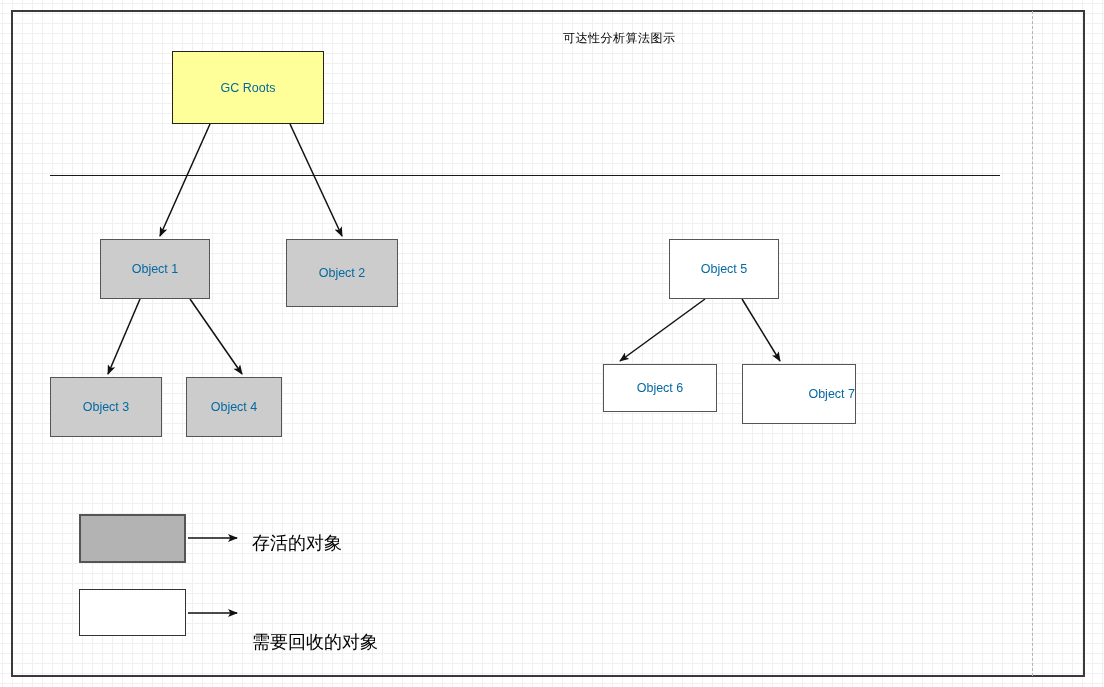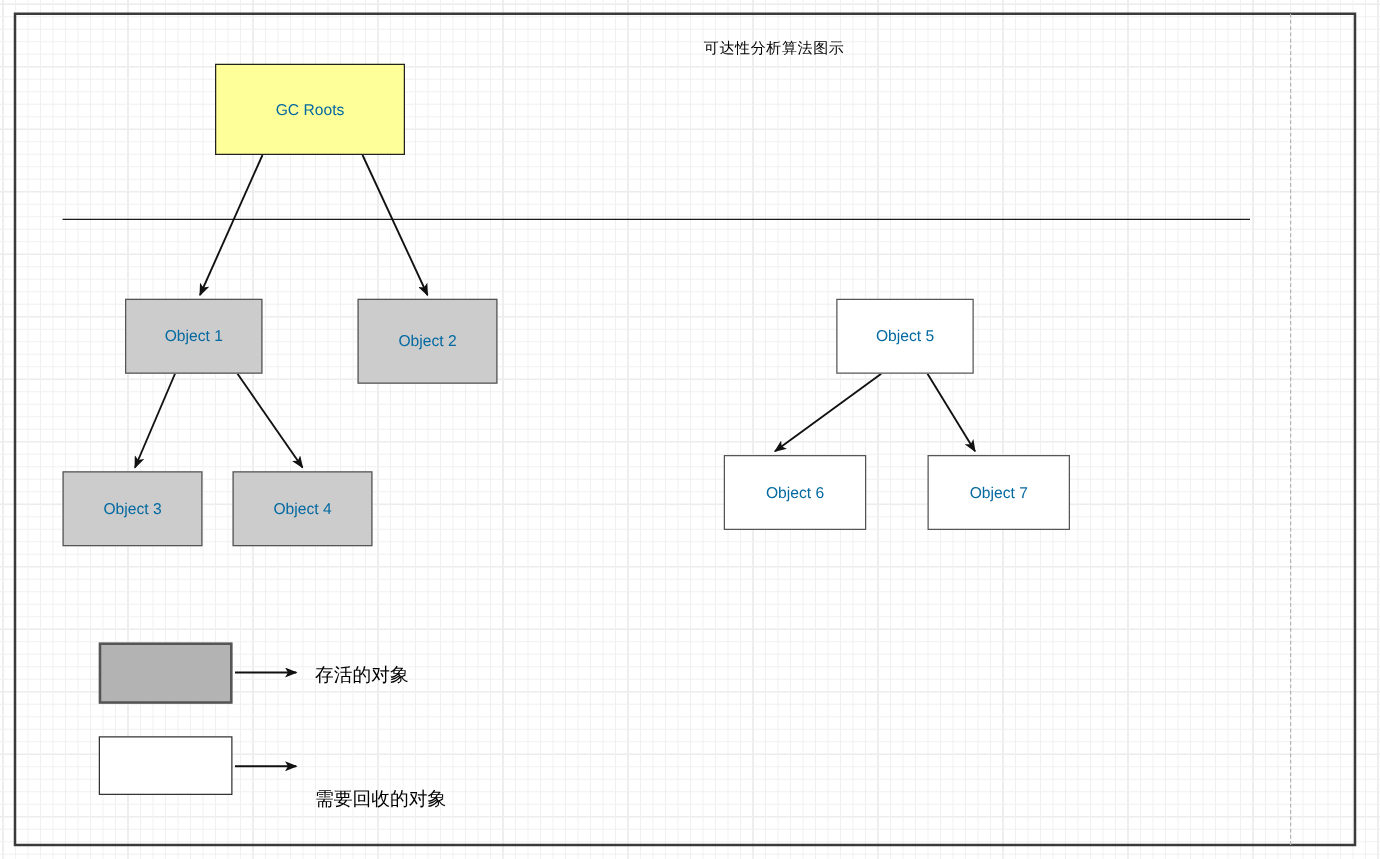--- a/index.html
+++ b/index.html
@@ -108,21 +108,21 @@
   .legend-swatch.alive {
     background: #b3b3b3;
     border: 2px solid #555555;
   }
   .legend-swatch.garbage {
     background: #ffffff;
     border: 1.6px solid #333333;
   }
   .legend-label {
     position: absolute;
-    font-size: 15px;
+    font-size: 18px;
     color: #000000;
     white-space: nowrap;
   }
 
   
   #edges {
     position: absolute;
     left: 0;
     top: 0;
     width: 1104px;
@@ -168,30 +168,30 @@
       </div>
       <div class="node alive" style="left: 100px; top: 239px; width: 110px; height: 60px;">
         <span>Object 1</span>
       </div>
       <div class="node alive" style="left: 286px; top: 239px; width: 112px; height: 68px;">
         <span>Object 2</span>
       </div>
       <div class="node alive" style="left: 50px; top: 377px; width: 112px; height: 60px;">
         <span>Object 3</span>
       </div>
-      <div class="node alive" style="left: 186px; top: 377px; width: 112px; height: 60px;">
+      <div class="node alive" style="left: 186px; top: 377px; width: 96px; height: 60px;">
         <span>Object 4</span>
       </div>
       <div class="node garbage" style="left: 650px; top: 239px; width: 110px; height: 60px;">
         <span>Object 5</span>
       </div>
-      <div class="node garbage" style="left: 560px; top: 364px; width: 114px; height: 60px;">
+      <div class="node garbage" style="left: 584px; top: 364px; width: 114px; height: 48px;">
         <span>Object 6</span>
       </div>
-      <div class="node garbage" style="left: 723px; top: 364px; width: 114px; height: 60px;">
+      <div class="node garbage" style="left: 723px; top: 364px; width: 114px; height: 60px; justify-content: flex-end;">
         <span>Object 7</span>
       </div>
     </div>
   <div id="legend-layer">
       <div class="legend-swatch alive" style="left: 79px; top: 514px; width: 107px; height: 49px;"></div>
       <div class="legend-label" style="left: 252px; top: 531px;">存活的对象</div>
       <div class="legend-swatch garbage" style="left: 79px; top: 589px; width: 107px; height: 47px;"></div>
       <div class="legend-label" style="left: 252px; top: 630px;">需要回收的对象</div>
     </div>
 

